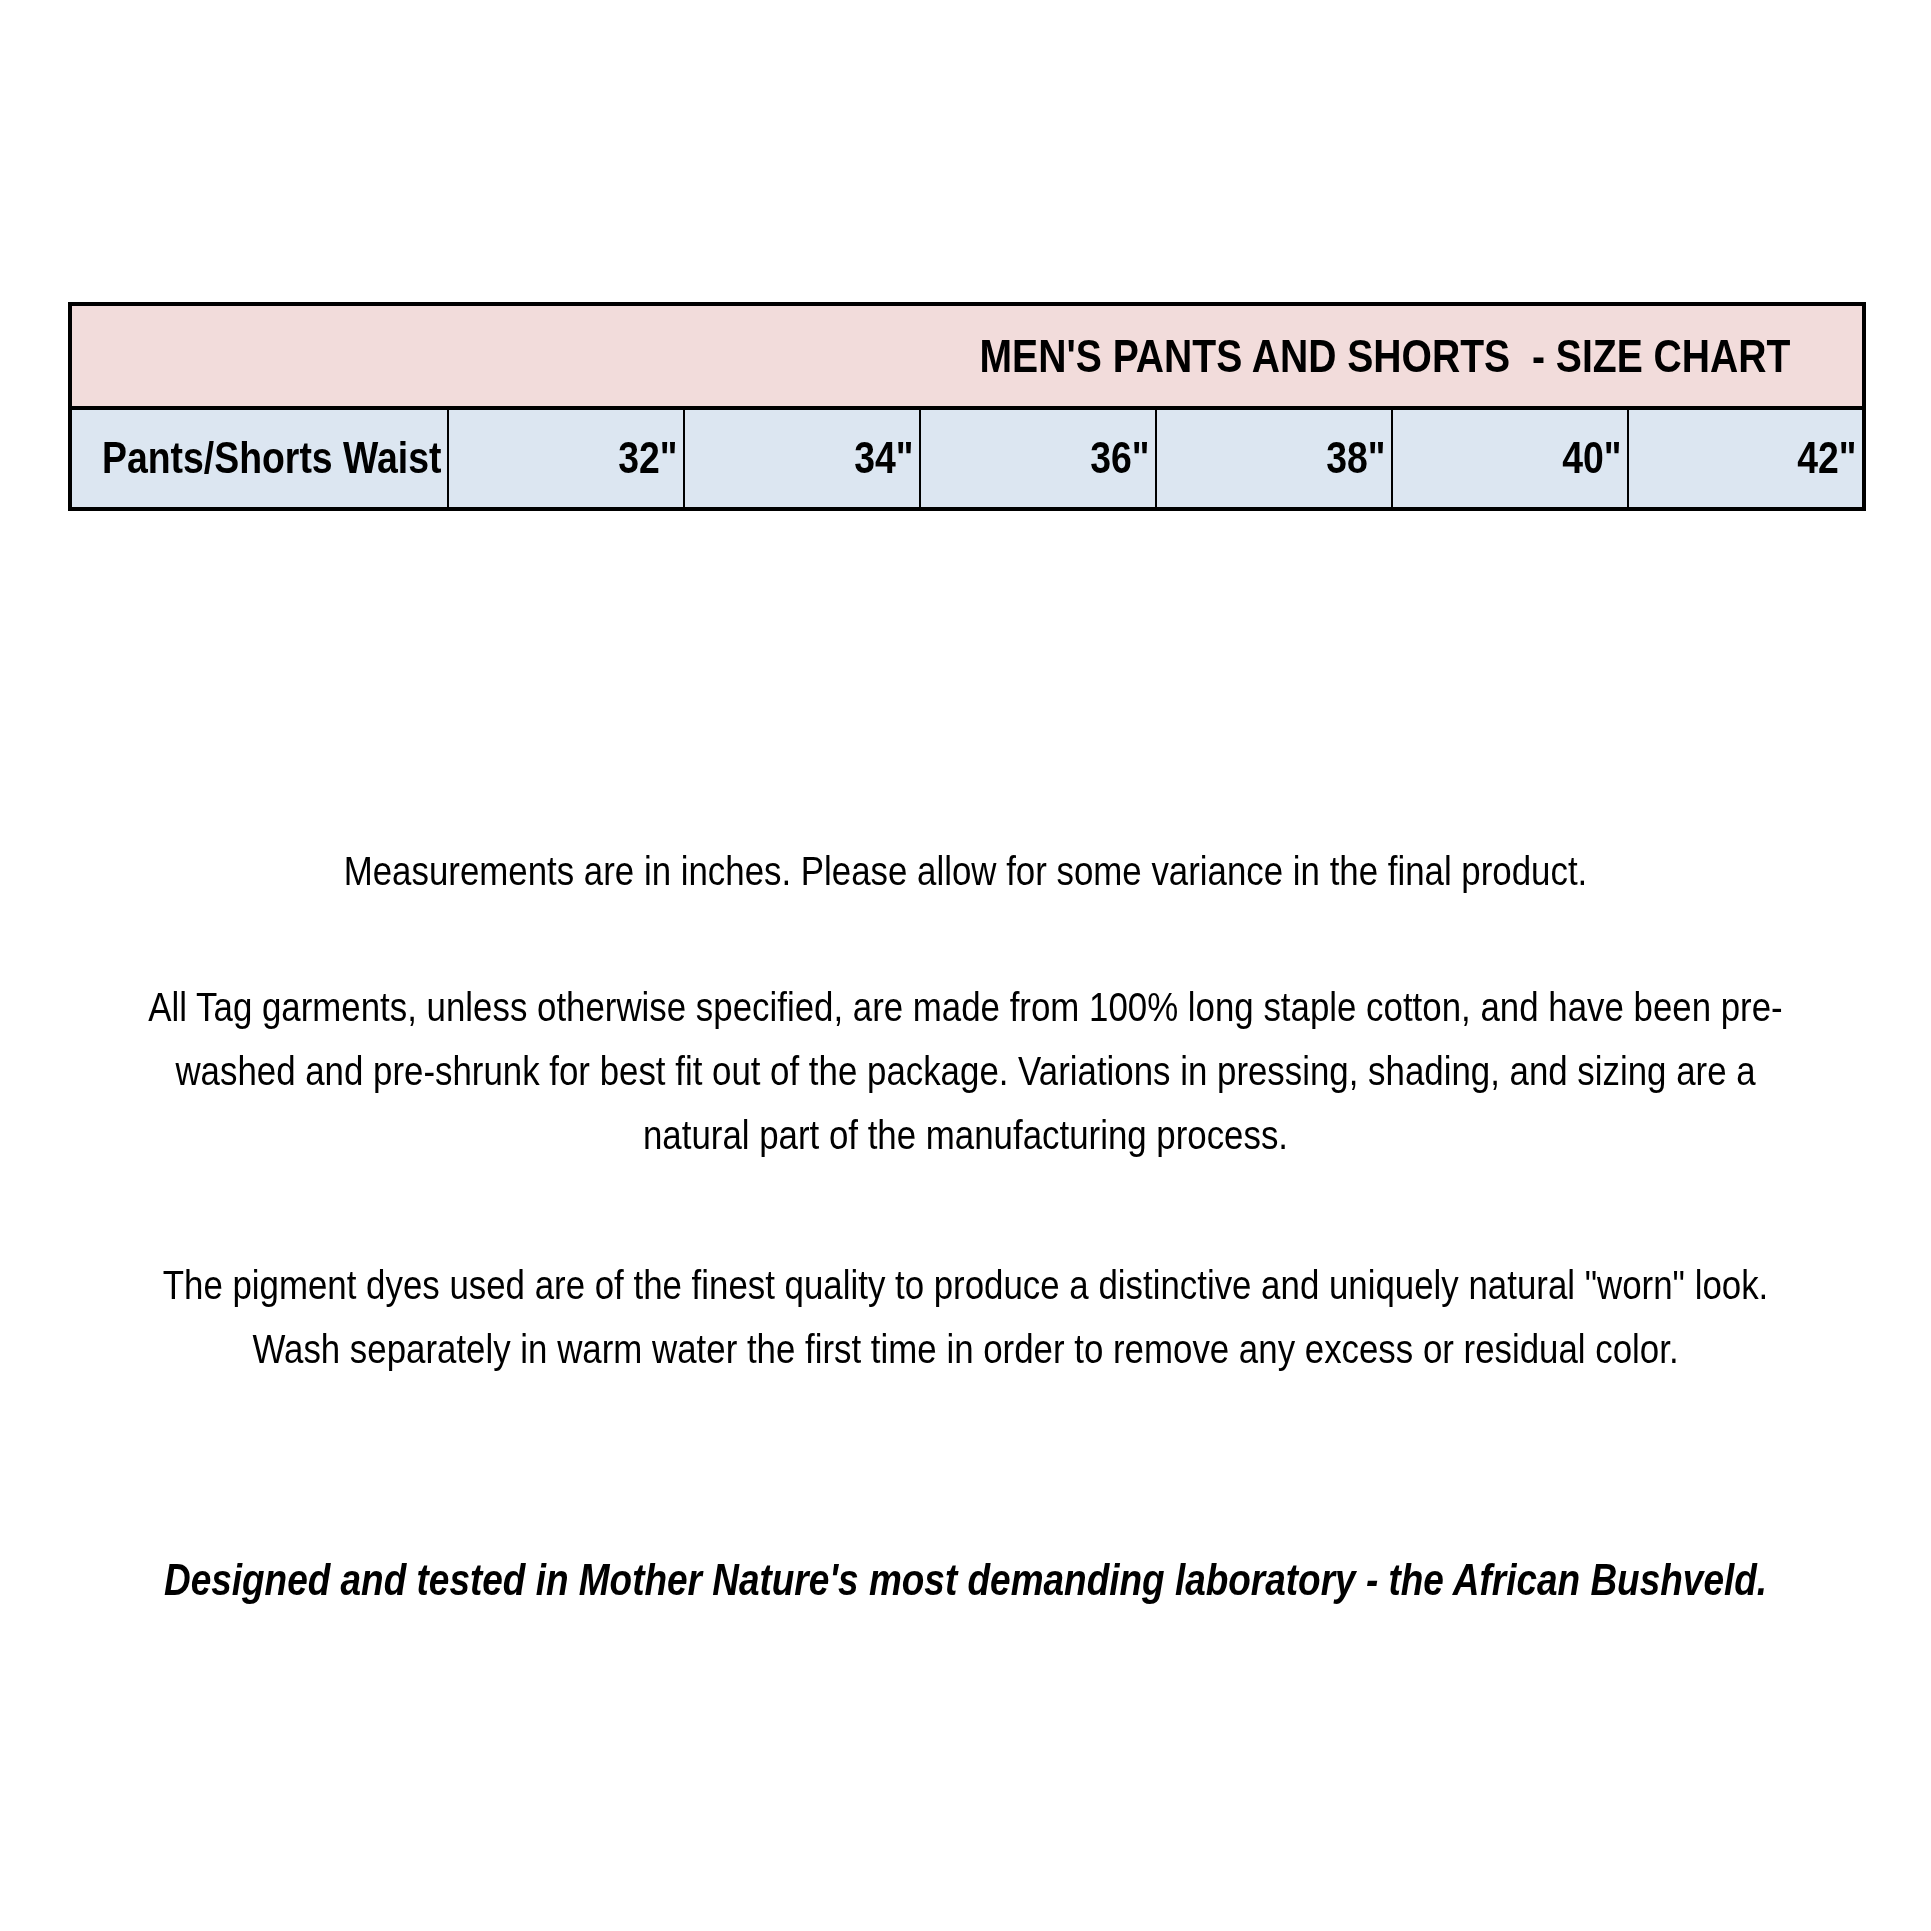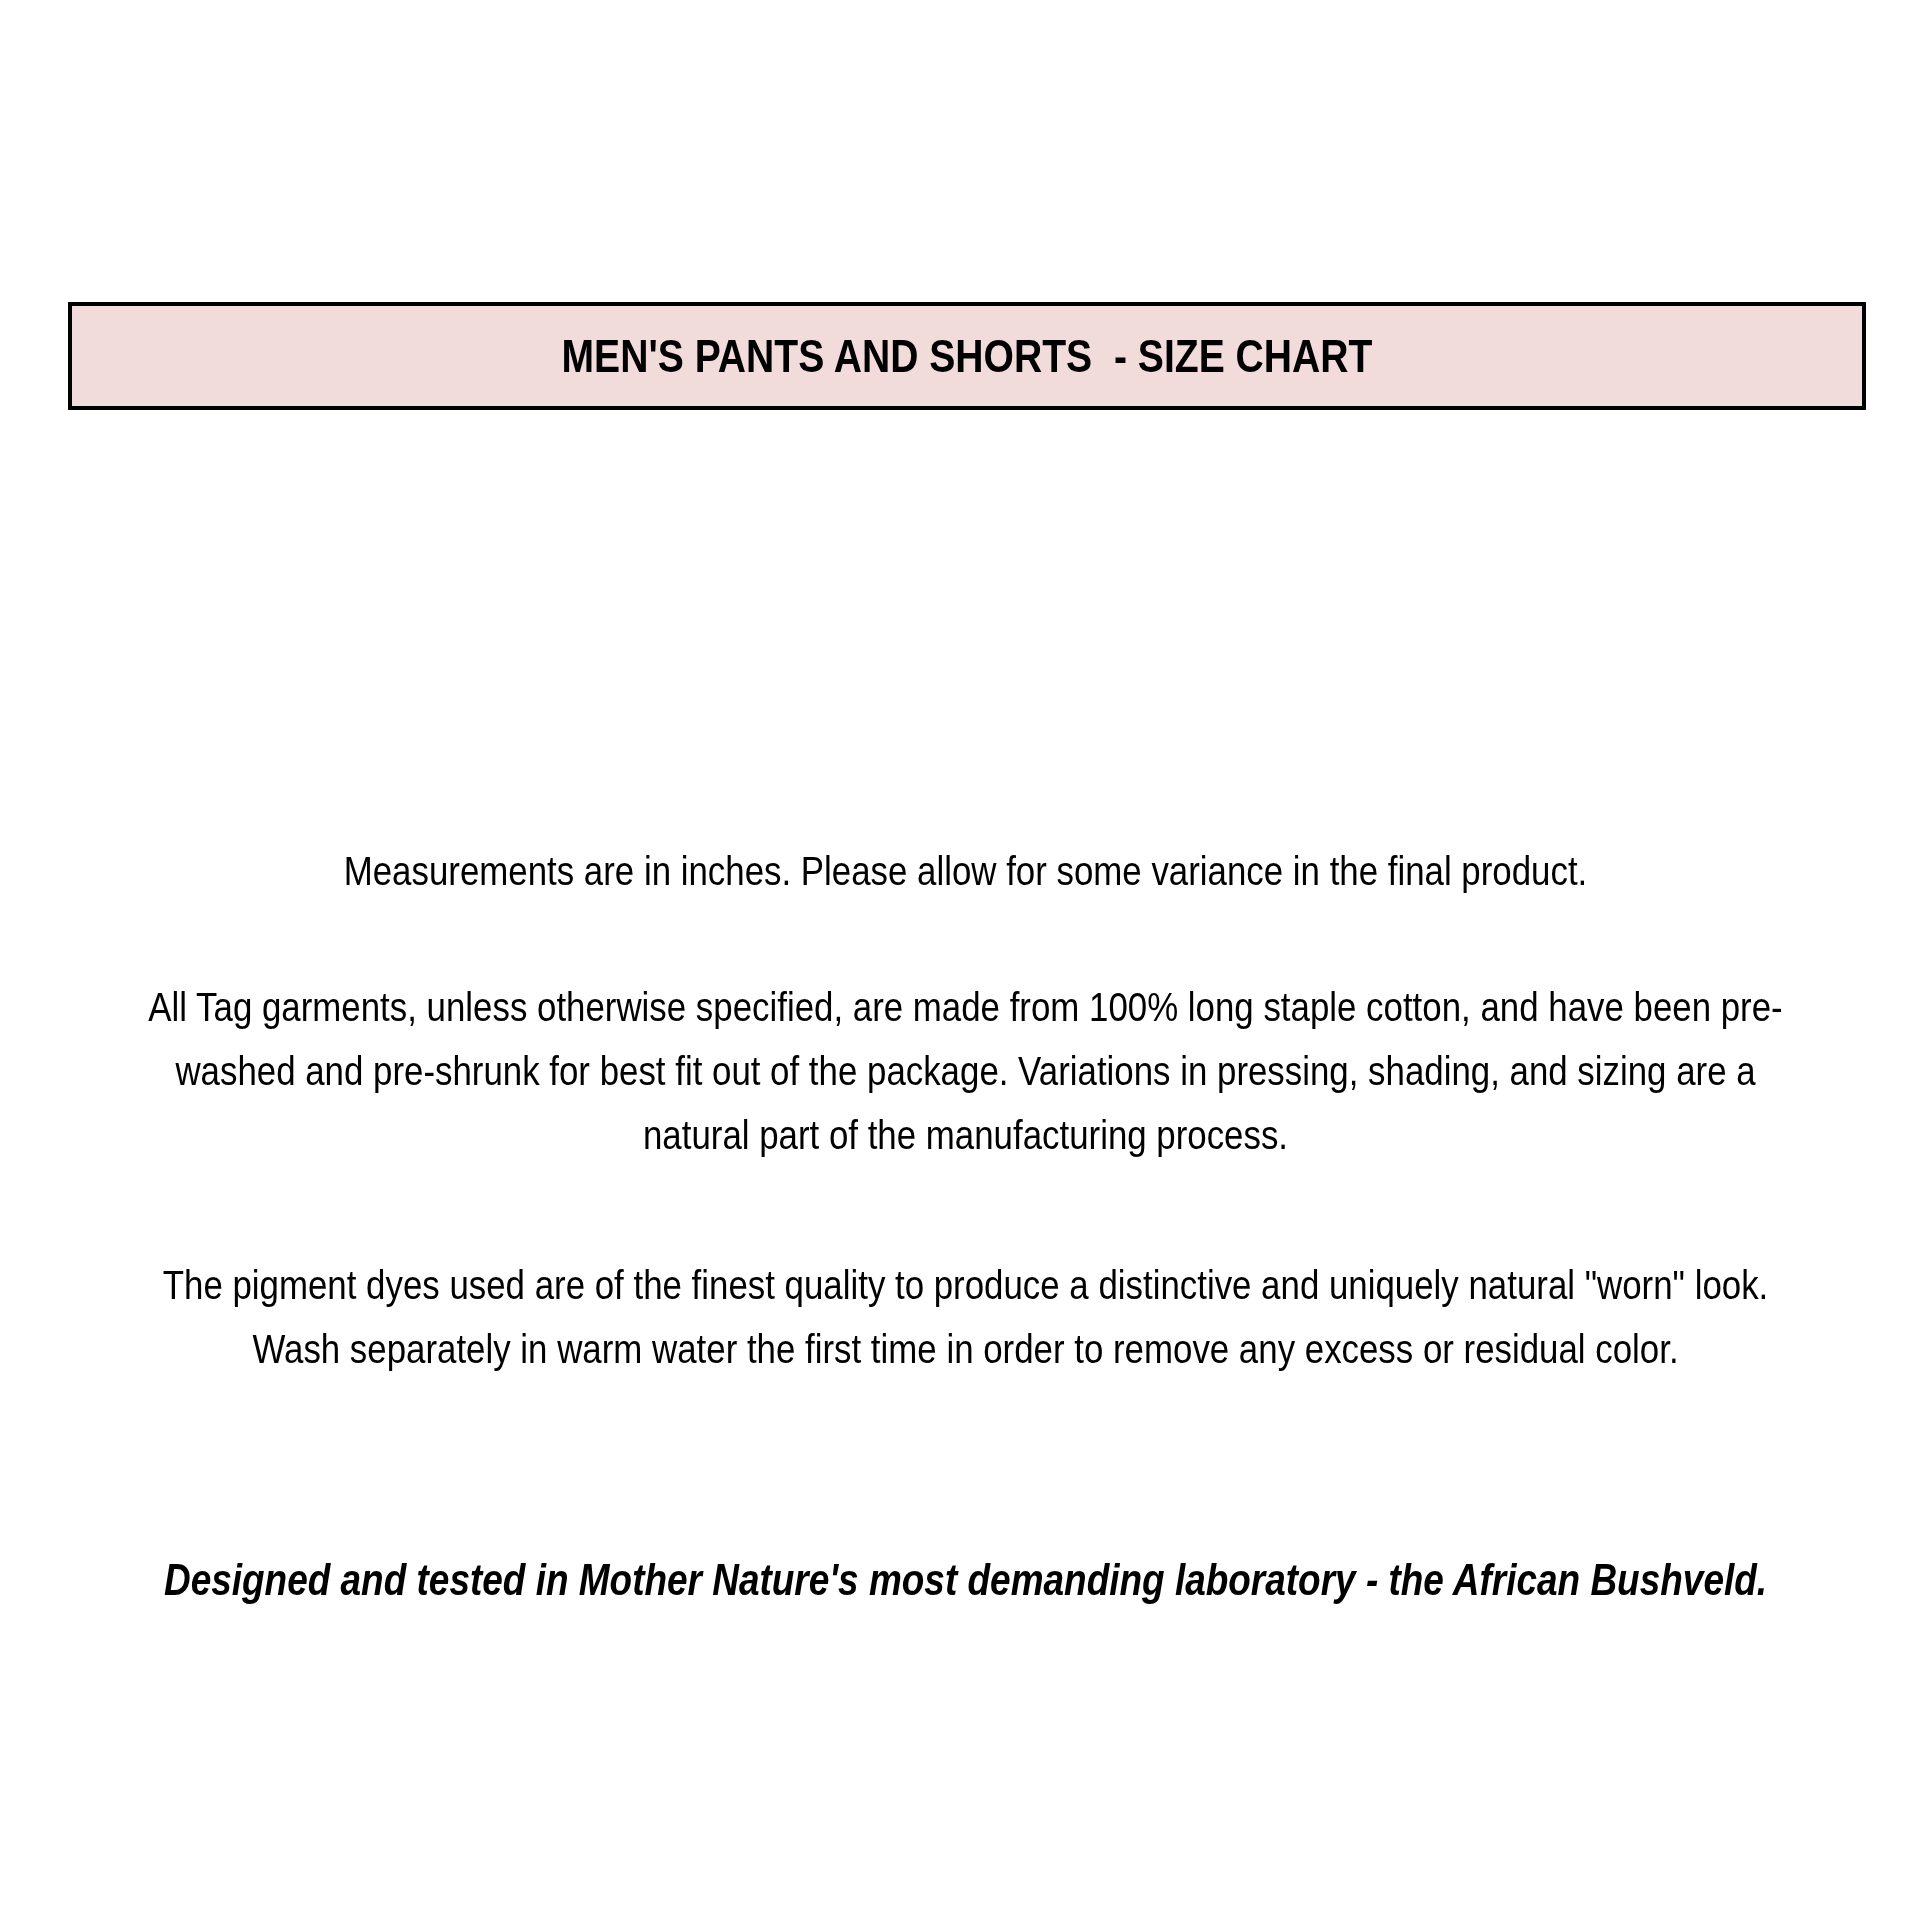--- a/index.html
+++ b/index.html
@@ -10,21 +10,21 @@
   .page{position:absolute;left:0;top:0;width:1931px;height:1931px;background:#ffffff;}
 
   
   .size-table{
     position:absolute;left:68px;top:302px;width:1792px;
     border-collapse:collapse;table-layout:fixed;
     border:4.8px solid #000000;
   }
   .size-table td{
     border:2.9px solid #000000;
-    text-align:center;vertical-align:middle;padding:0;
+    text-align:right;vertical-align:middle;padding:0;
     font-weight:bold;font-size:44px;line-height:1.1;
     background:#dce6f1;
   }
   .size-table td.title-cell{
     background:#f2dcdb;
     border-bottom:4.8px solid #000000;
     height:100px;font-size:46px;
   }
   tr.row-waist td{height:97px;}
   tr.row-inseam td{height:124px;border-top:3.9px solid #000000;}
@@ -66,20 +66,31 @@
       <col class="c-size">
         <col class="c-size">
         <col class="c-size">
     </colgroup>
     <tbody>
       <tr>
         <td class="title-cell" colspan="7">
           <span class="cx">MEN'S PANTS AND SHORTS  - SIZE CHART</span>
         </td>
       </tr>
+      <tr class="row-waist">
+        <td>
+          <span class="cx">Pants/Shorts Waist</span>
+        </td>
+        <td><span class="cx">32"</span></td>
+        <td><span class="cx">34"</span></td>
+        <td><span class="cx">36"</span></td>
+        <td><span class="cx">38"</span></td>
+        <td><span class="cx">40"</span></td>
+        <td><span class="cx">42"</span></td>
+      </tr>
     </tbody>
   </table>
 
   <div class="note note-measurements">Measurements are in inches. Please allow for some variance in the final product.</div>
 
   <div class="note note-fabric">All Tag garments, unless otherwise specified, are made from 100% long staple cotton, and have been pre-
 washed and pre-shrunk for best fit out of the package. Variations in pressing, shading, and sizing are a
 natural part of the manufacturing process.</div>
 
   <div class="note note-dyes">The pigment dyes used are of the finest quality to produce a distinctive and uniquely natural "worn" look.

